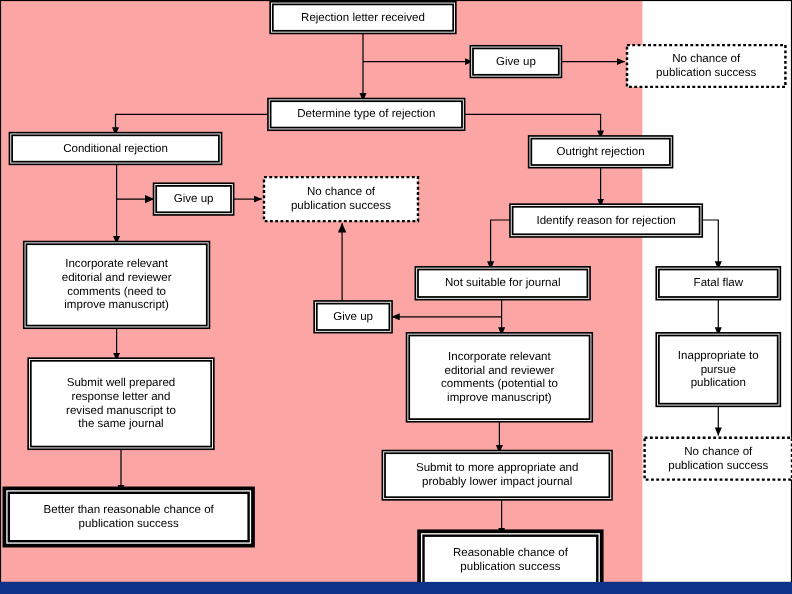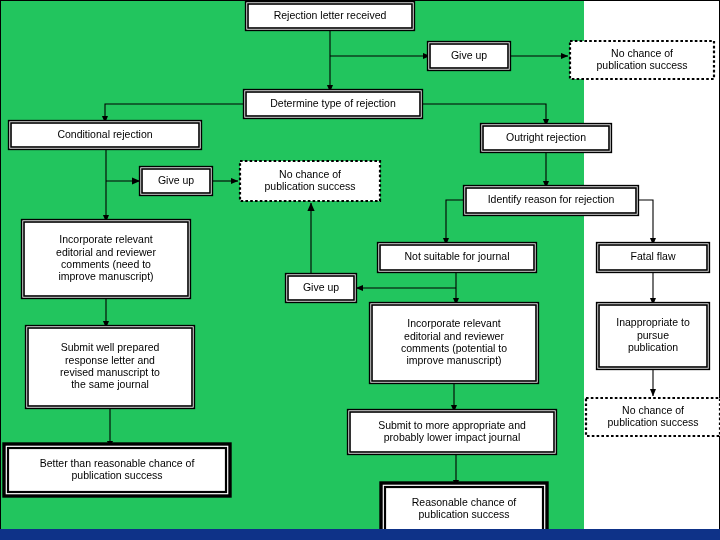--- a/index.html
+++ b/index.html
@@ -1,17 +1,17 @@
 <!DOCTYPE html>
 <html><head>
 <meta charset="utf-8">
 <style>
   html,body{margin:0;padding:0;background:#ffffff;}
   body{width:720px;height:540px;overflow:hidden;font-family:"Liberation Sans","DejaVu Sans",sans-serif;}
-  #stage{position:relative;width:584px;height:540px;background:#22c55e;}
+  #stage{position:relative;width:584px;height:540px;background:#fca5a5;}
   #flow{position:absolute;left:0;top:0;width:720px;height:540px;}
   .node-text{font-family:"Liberation Sans","DejaVu Sans",sans-serif;font-size:10.5px;fill:#000;text-anchor:middle;dominant-baseline:middle;}
   .bar{position:absolute;left:0;bottom:0;width:720px;height:11px;}
   .edge-line{stroke:#000;stroke-width:1.1;fill:none;}
   .box-rect{fill:#ffffff;stroke:#000;}
   .frame{fill:none;stroke:#000;stroke-width:1;}
 </style>
 </head>
 <body>
 

